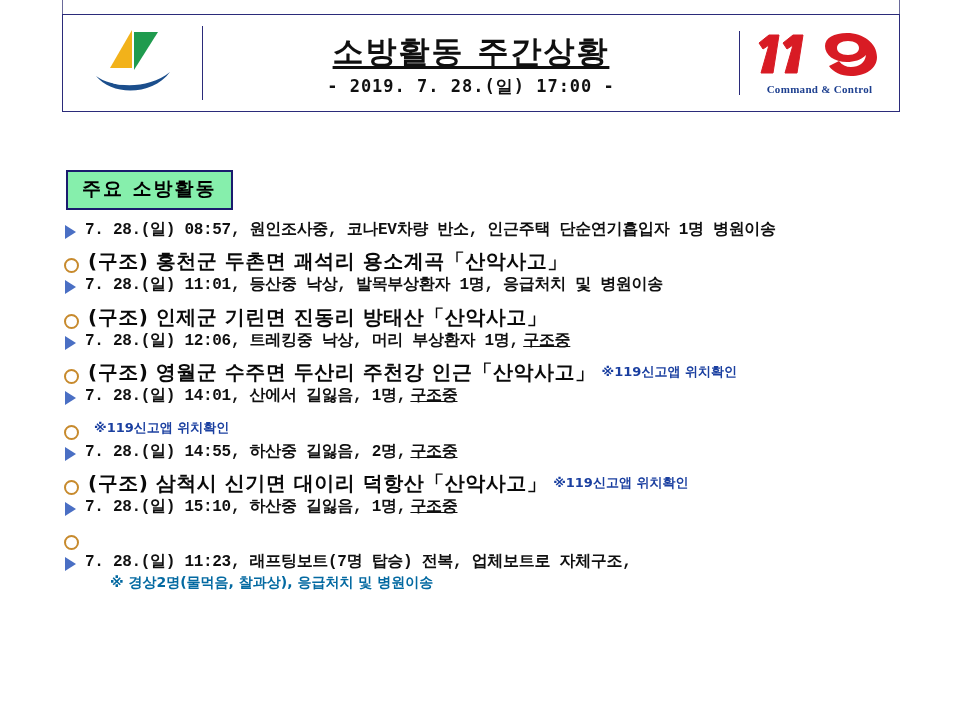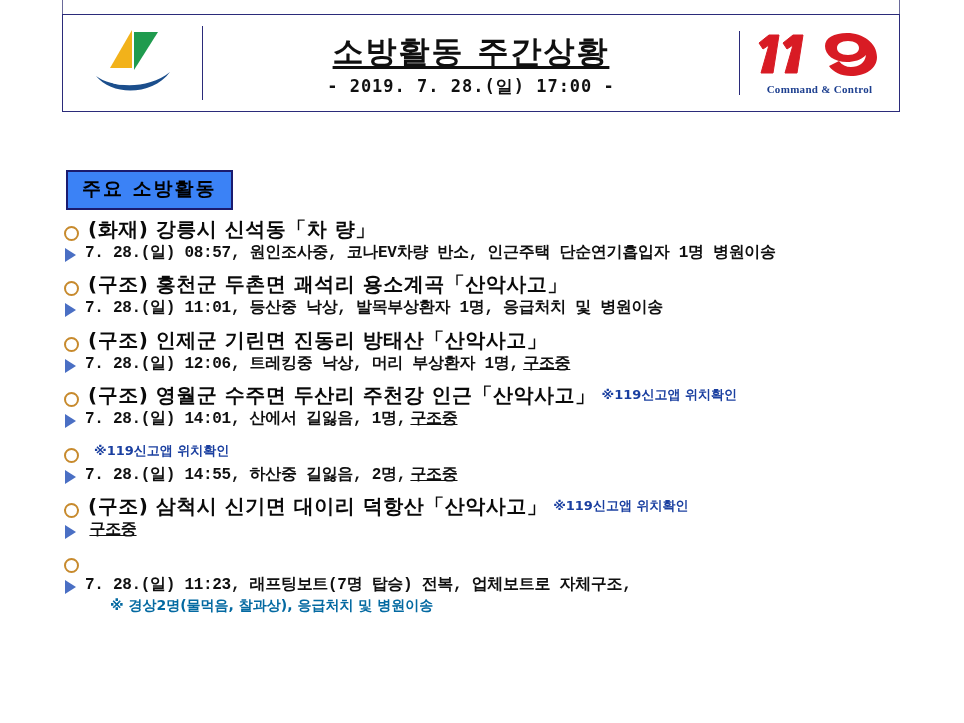--- a/index.html
+++ b/index.html
@@ -90,21 +90,21 @@
     letter-spacing: 0.3px;
   }
 
   
   .section-box {
     position: absolute;
     left: 66px;
     top: 170px;
     border: 2px solid #1b1b6e;
     padding: 4px 14px 6px 14px;
-    background: #3b82f6;
+    background: #86efac;
   }
   .section-box .section-label {
     font-family: "DejaVu Sans", sans-serif;
     font-size: 19px;
     font-weight: bold;
     color: #000000;
     letter-spacing: 2px;
   }
 
   
@@ -225,25 +225,20 @@
   </div>
 </div>
 
 <div class="section-box">
   <span class="section-label">주요 소방활동</span>
 </div>
 
 <div class="list">
 
   <div class="item">
-    <div class="item-head">
-      <span class="bullet-ring"></span>
-      <span class="head-text">(화재) 강릉시 신석동「차 량」</span>
-      <span class="head-note"></span>
-    </div>
     <div class="item-detail">
       <span class="arrow"></span>
       <span class="detail-text">7. 28.(일) 08:57, 원인조사중, 코나EV차량 반소, 인근주택 단순연기흡입자 1명 병원이송</span>
       <span class="detail-text status-tag"></span>
     </div>
   </div>
 
   <div class="item">
     <div class="item-head">
       <span class="bullet-ring"></span>
@@ -296,21 +291,21 @@
   </div>
 
   <div class="item">
     <div class="item-head">
       <span class="bullet-ring"></span>
       <span class="head-text">(구조) 삼척시 신기면 대이리 덕항산「산악사고」</span>
       <span class="head-note">※119신고앱 위치확인</span>
     </div>
     <div class="item-detail">
       <span class="arrow"></span>
-      &nbsp;
+      <span class="detail-text">7. 28.(일) 15:10, 하산중 길잃음, 1명,</span>&nbsp;
       <span class="detail-text status-tag">구조중</span>
     </div>
   </div>
 
   <div class="item tight">
     <div class="item-head">
       <span class="bullet-ring"></span>
       <span class="head-note"></span>
     </div>
     <div class="item-detail">

